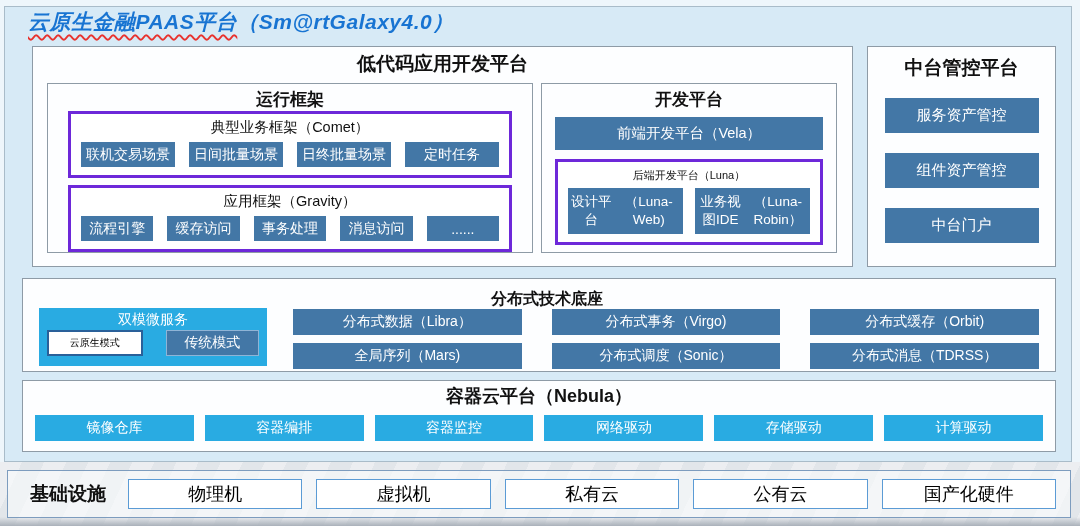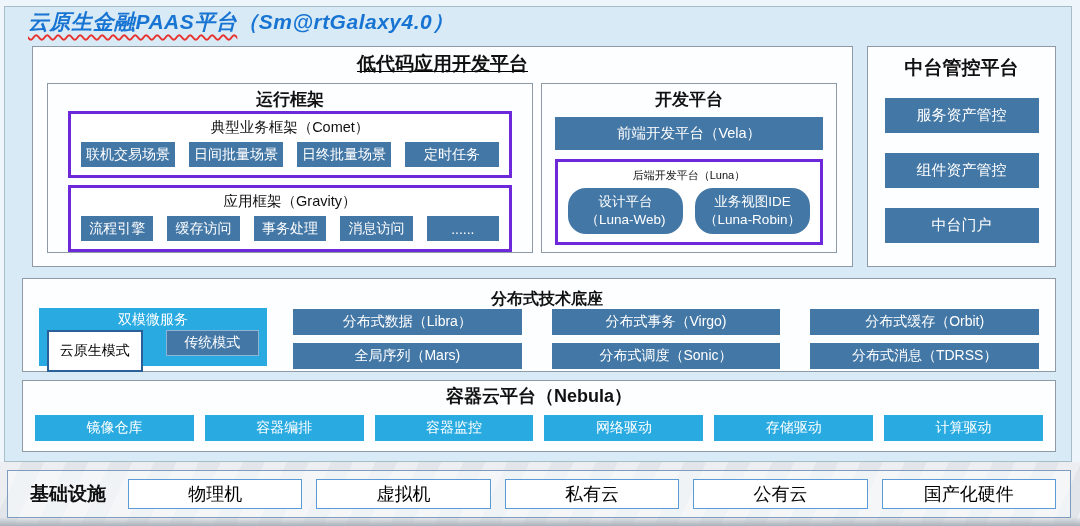--- a/index.html
+++ b/index.html
@@ -39,49 +39,49 @@
     background:#4377a6;color:#fff;font-size:14px;
     display:flex;align-items:center;justify-content:center;
     box-sizing:border-box;text-align:center;
   }
   .btn-cyan{
     background:#29abe2;color:#fff;font-size:14px;
     display:flex;align-items:center;justify-content:center;
     box-sizing:border-box;text-align:center;
   }
   
-  .lowcode-box{ left:32px;top:46px;width:821px;height:221px;text-decoration:underline; }
+  .lowcode-box{ left:32px;top:46px;width:821px;height:221px; }
   .runtime-box{ position:absolute;left:14px;top:36px;width:486px;height:170px; }
   .sub-box{ margin:0 20px 7px; }
   .btn-row{ display:flex;gap:14px;padding:0 10px 8px; }
   .btn-row .btn-blue{ flex:1;height:25px; }
   .dev-box{ position:absolute;left:508px;top:36px;width:296px;height:170px; }
   .vela-btn{ margin:6px 13px 0;height:33px;font-size:14.5px; }
   .luna-box{ margin:9px 13px 0;padding-bottom:8px; }
   .luna-label{ font-size:11px;padding:6px 0 5px; }
   .luna-row{ display:flex;gap:12px;padding:0 10px; }
-  .luna-btn{ flex:1;height:46px;flex-direction:column;line-height:1.3;font-size:13.5px;border-radius:18px; }
+  .luna-btn{ flex:1;height:46px;flex-direction:row;line-height:1.3;font-size:13.5px; }
   
   .middle-box{ left:867px;top:46px;width:189px;height:221px;display:flex;flex-direction:column;align-items:center; }
   .middle-box .hdr-lg{ padding-top:8px; }
   .middle-btn{ width:154px;height:35px;font-size:15px; }
   .middle-btn:nth-of-type(2){ margin-top:17px; }
   .middle-btn + .middle-btn{ margin-top:20px; }
   
   .dist-box{ left:22px;top:278px;width:1034px;height:94px; }
   .dist-box .hdr-lg{ font-size:16px;padding-top:10px;margin-left:16px; }
   .dualmode{
     position:absolute;left:16px;top:29px;width:228px;height:58px;
     background:#29abe2;box-sizing:border-box;
   }
   .dualmode-label{ color:#fff;font-size:14px;text-align:center;height:22px;line-height:22px; }
   .mode-row{ display:flex;gap:10px;padding:0 8px; }
   .mode-native{
-    flex:1;height:42px;background:#fff;color:#000;border:2px solid #2a6099;
-    display:flex;align-items:center;justify-content:center;font-size:14px;box-sizing:border-box;text-align:right;
+    flex:1;height:26px;background:#fff;color:#000;border:2px solid #2a6099;
+    display:flex;align-items:center;justify-content:center;font-size:10px;box-sizing:border-box;text-align:right;
   }
   .mode-trad{ flex:1;height:26px;border:1px solid #8fb4d6;margin-left:13px; }
   .dist-grid{
     position:absolute;left:270px;top:30px;right:16px;
     display:grid;grid-template-columns:repeat(3,1fr);gap:8px 30px;
   }
   .dist-grid .btn-blue{ height:26px; }
   
   .container-box{ left:22px;top:380px;width:1034px;height:72px; }
   .container-box .hdr-lg{ font-size:18px;padding-top:3px; }

